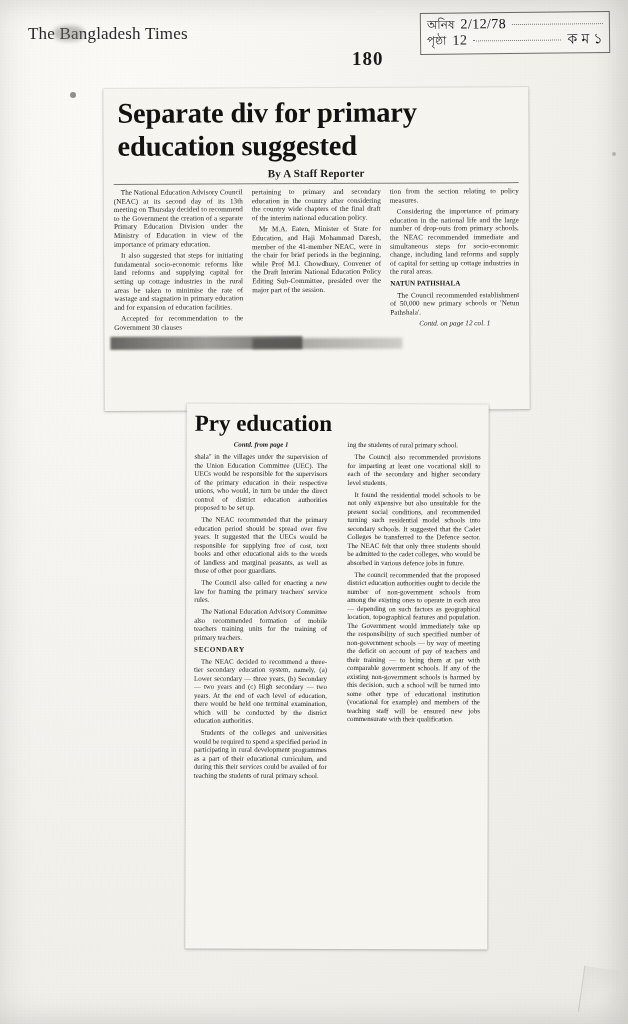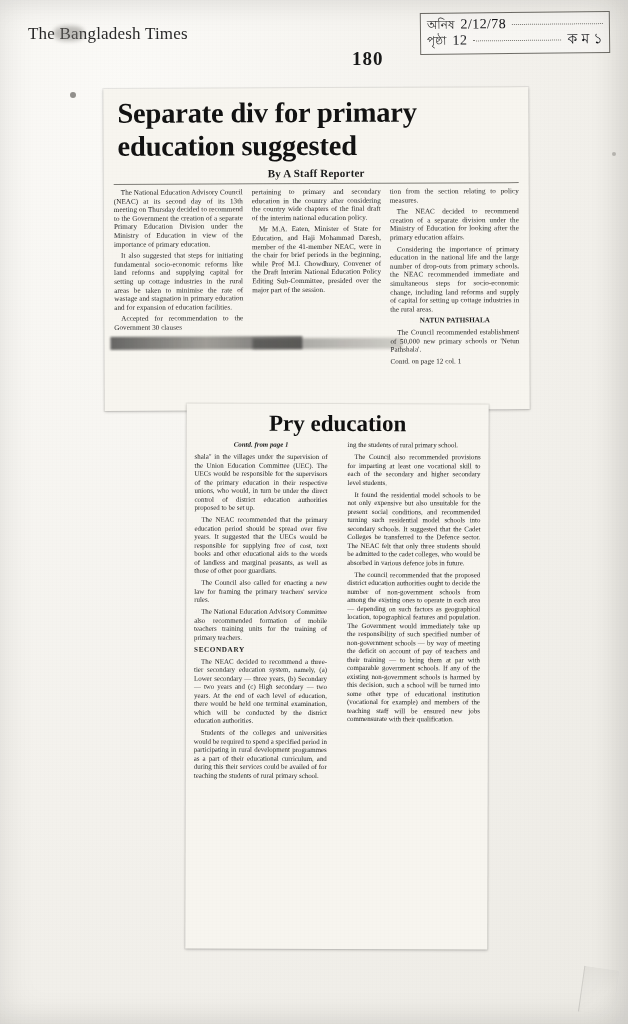--- a/index.html
+++ b/index.html
@@ -156,22 +156,22 @@
     flex: 1;
     font-size: 7.1px;
     line-height: 8.6px;
     text-align: justify;
     color: #1d1d1d;
     letter-spacing: .05px;
     font-family: "Liberation Serif", serif;
   }
   .col p { margin: 0 0 3px 0; text-indent: 7px; }
   .col p.noind { text-indent: 0; }
-  .col .right { text-align: center; text-indent: 0; font-weight: bold; }
-  .col .contd { text-align: left; text-indent: 0; }
+  .col .right { text-align: left; text-indent: 0; font-weight: bold; }
+  .col .contd { font-style: italic; text-align: center; text-indent: 0; }
 
   
   .smudge-band {
     position: absolute;
     left: 6px;
     top: 248px;
     width: 192px;
     height: 13px;
     background: linear-gradient(90deg, rgba(30,30,30,.78), rgba(60,58,54,.55), rgba(30,30,30,.72));
     filter: blur(1.2px);
@@ -198,21 +198,21 @@
     height: 545px;
     padding: 5px 8px 8px 8px;
     box-sizing: border-box;
     transform: rotate(0.15deg);
   }
   .headline2 {
     font-family: "Liberation Serif", serif;
     font-weight: bold;
     font-size: 23px;
     line-height: 26px;
-    text-align: center;
+    text-align: left;
     color: #111;
     margin: 2px 0 4px 0;
   }
   .cols-2 {
     display: flex;
     gap: 20px;
   }
   .col2 {
     flex: 1;
     font-size: 6.9px;
@@ -290,21 +290,20 @@
         <p>The National Education Advisory Council (NEAC) at its second day of its 13th meeting on Thursday decided to recommend to the Government the creation of a separate Primary Education Division under the Ministry of Education in view of the importance of primary education.</p>
         <p>It also suggested that steps for initiating fundamental socio-economic reforms like land reforms and supplying capital for setting up cottage industries in the rural areas be taken to minimise the rate of wastage and stagnation in primary education and for expansion of education facilities.</p>
         <p>Accepted for recommendation to the Government 30 clauses</p>
       </div>
       <div class="col">
         <p class="noind">pertaining to primary and secondary education in the country after considering the country wide chapters of the final draft of the interim national education policy.</p>
         <p>Mr M.A. Eaten, Minister of State for Education, and Haji Mohammad Daresh, member of the 41-member NEAC, were in the chair for brief periods in the beginning, while Prof M.I. Chowdhury, Convener of the Draft Interim National Education Policy Editing Sub-Committee, presided over the major part of the session.</p>
       </div>
       <div class="col">
         <p class="noind">tion from the section relating to policy measures.</p>
-        <p>The NEAC decided to recommend creation of a separate division under the Ministry of Education for looking after the primary education affairs.</p>
         <p>Considering the importance of primary education in the national life and the large number of drop-outs from primary schools, the NEAC recommended immediate and simultaneous steps for socio-economic change, including land reforms and supply of capital for setting up cottage industries in the rural areas.</p>
         <p class="right">NATUN PATHSHALA</p>
         <p>The Council recommended establishment of 50,000 new primary schools or 'Netun Pathshala'.</p>
         <p class="contd">Contd. on page 12 col. 1</p>
       </div>
     </div>
 
     <div class="smudge-band"></div>
     <div class="smudge-band2"></div>
   </div>

